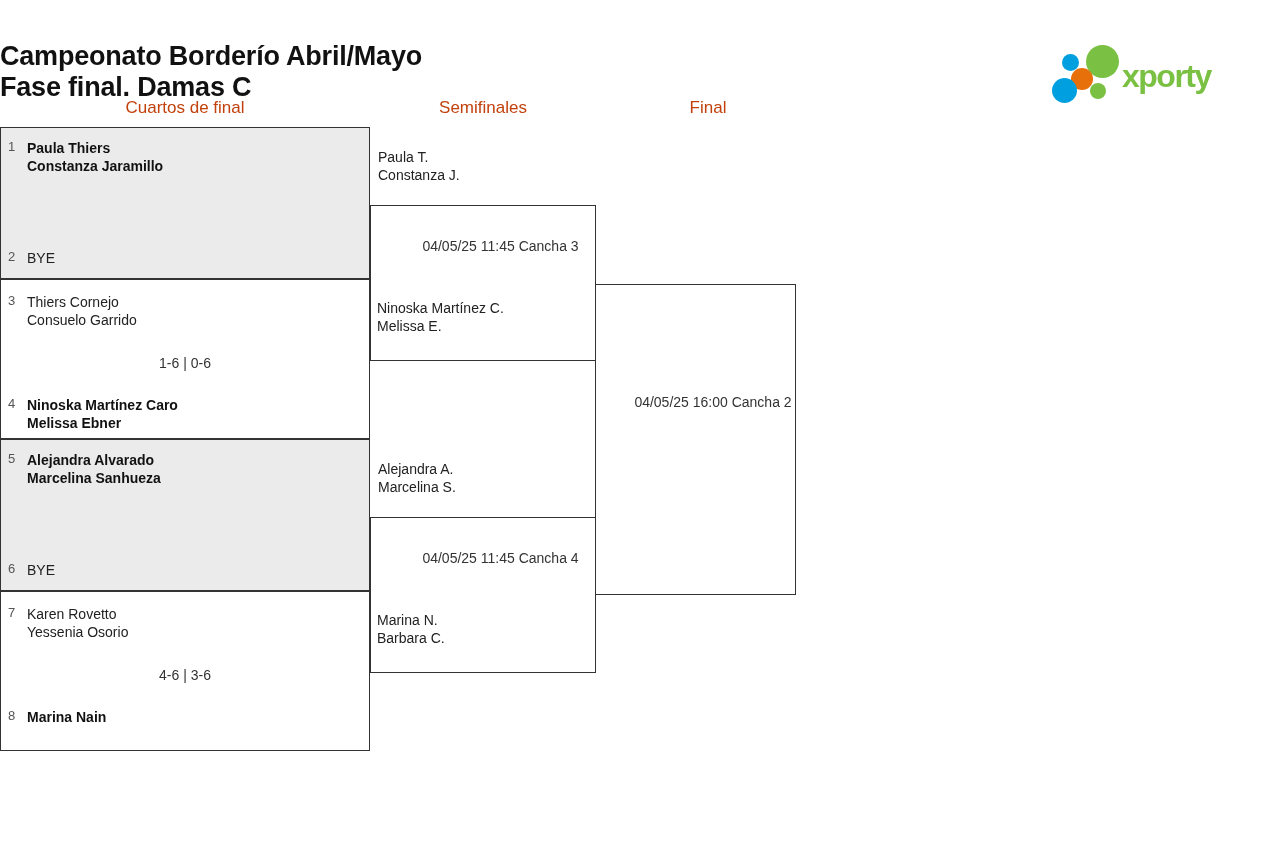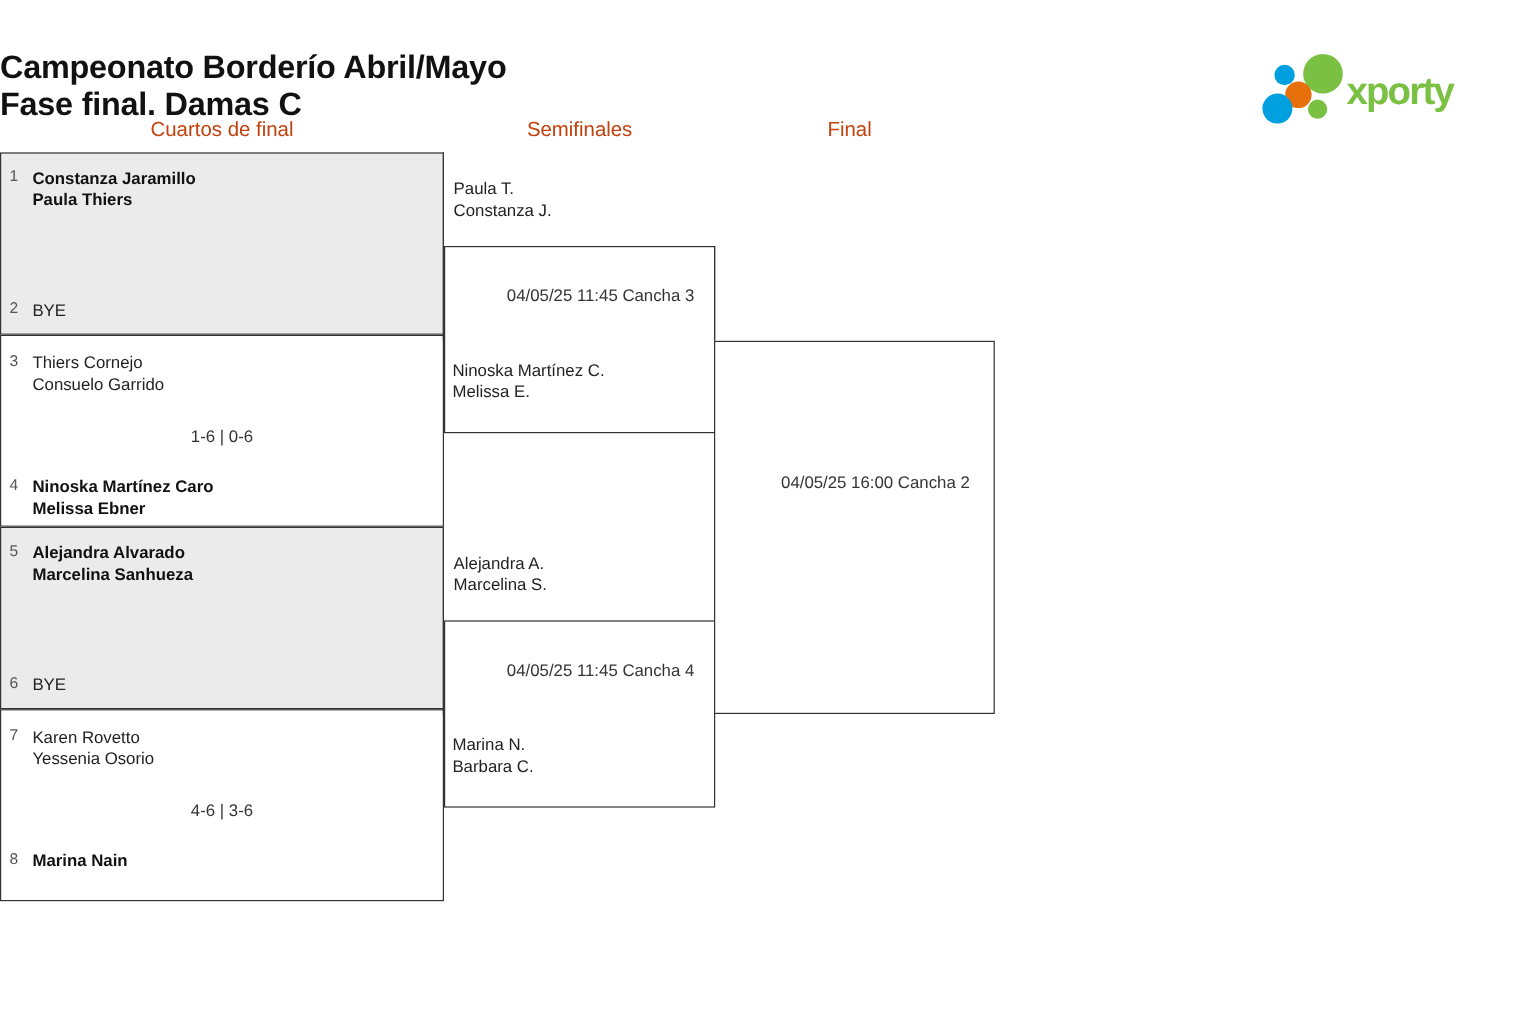--- a/index.html
+++ b/index.html
@@ -107,22 +107,22 @@
 <div class="round-header" id="round-header-0">Cuartos de final</div>
 <div class="round-header" id="round-header-1">Semifinales</div>
 <div class="round-header" id="round-header-2">Final</div>
 
 <div id="bracket">
 
   <div class="match shaded" style="left:0px; top:127px; width:370px; height:152px;">
     <div class="slot" style="top:11px;">
       <span class="slot-seed">1</span>
       <div class="slot-names winner">
+        <span>Paula Thiers</span>
         <span>Constanza Jaramillo</span>
-        <span>Paula Thiers</span>
       </div>
     </div>
     <div class="match-score" style="top:66px;"></div>
     <div class="slot" style="top:121px;">
       <span class="slot-seed">2</span>
       <div class="slot-names">
         <span>BYE</span>
         <span></span>
       </div>
     </div>
@@ -212,21 +212,21 @@
     <div class="slot" style="top:93px;">
       <div class="slot-names" style="left:6px;">
         <span>Marina N.</span>
         <span>Barbara C.</span>
       </div>
     </div>
   </div>
 
   <div class="conn" style="left:595px; top:205px; width:1px; height:157px;"></div>
 
-  <div class="match" style="left:595px; top:284px; width:234px; height:311px;">
+  <div class="match" style="left:595px; top:284px; width:201px; height:311px;">
     <div class="slot" style="top:12px;">
       <div class="slot-names" style="left:8px;">
         <span></span>
         <span></span>
       </div>
     </div>
     <div class="match-info" style="top:109px;">04/05/25 16:00 Cancha 2</div>
     <div class="slot" style="top:240px;">
       <div class="slot-names" style="left:8px;">
         <span></span>

